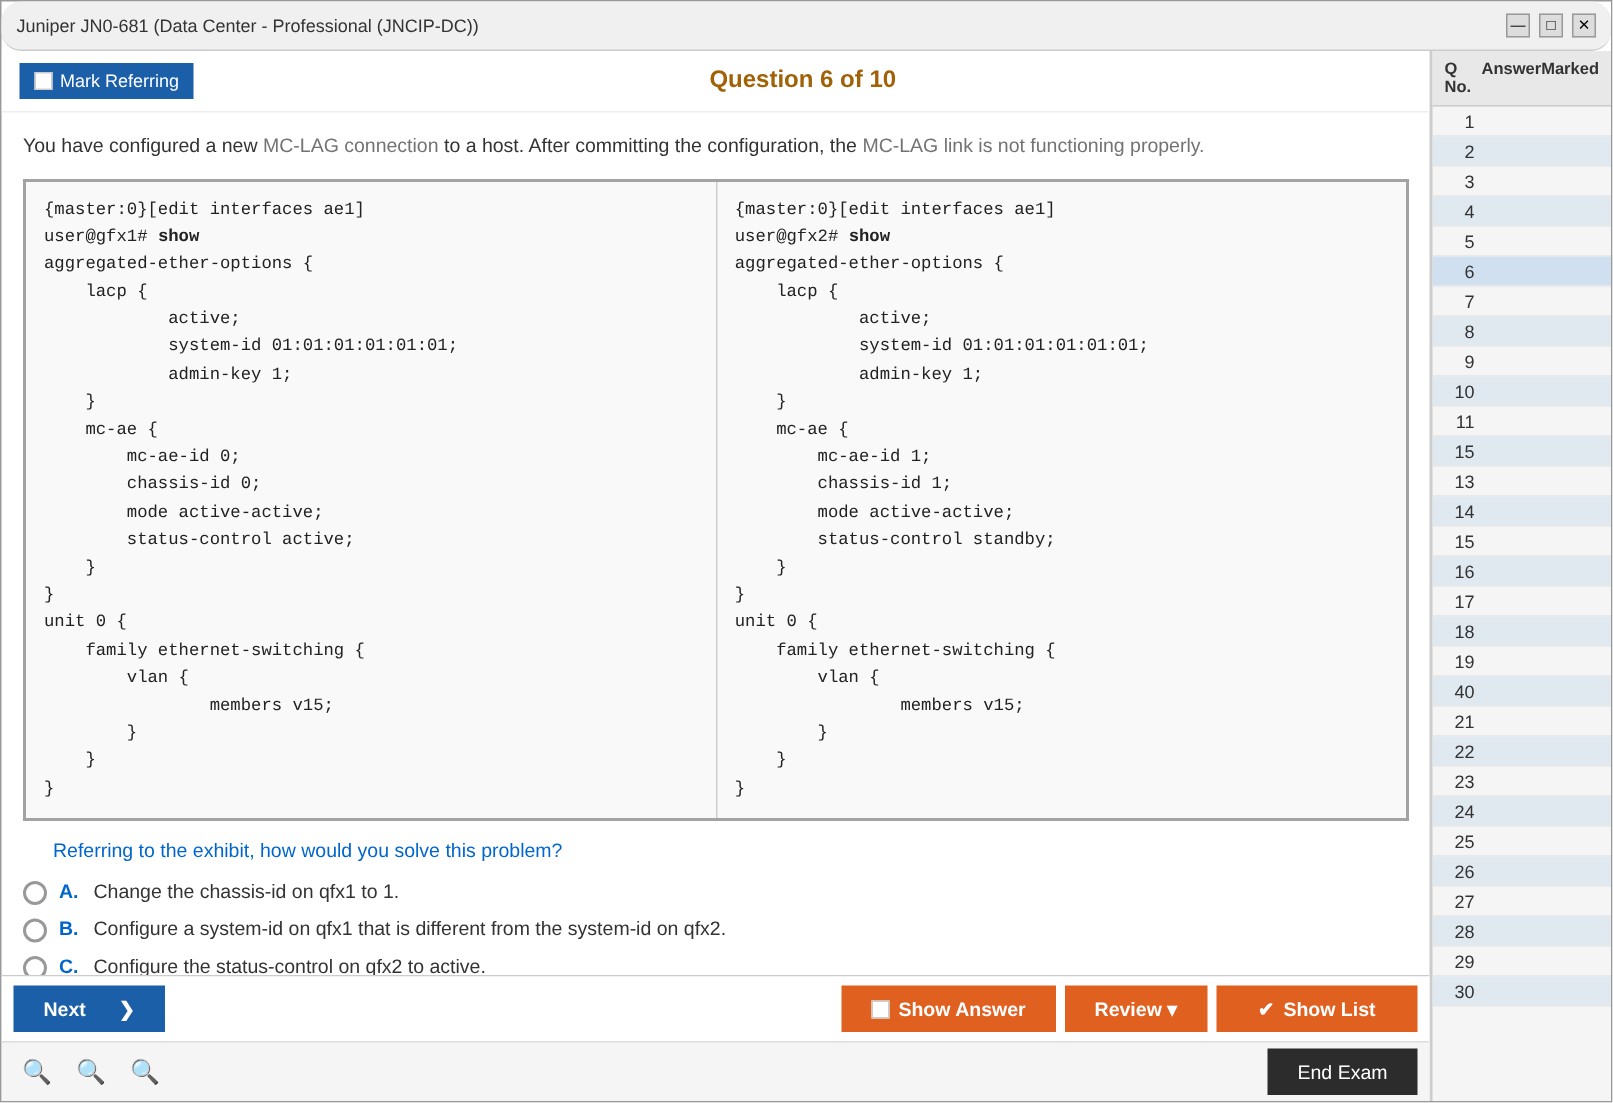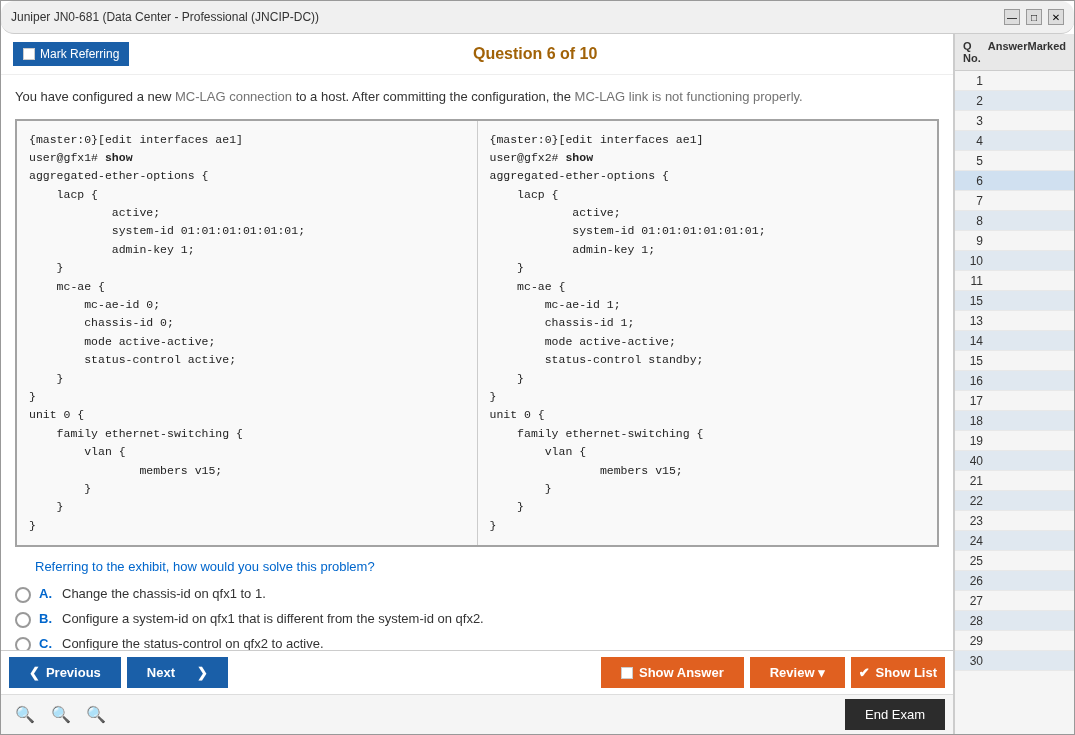--- a/index.html
+++ b/index.html
@@ -39,21 +39,21 @@
     .option-text { color: #333; }
 
     .bottom-bar { border-top: 1px solid #ccc; background: #fff; }
 
     .nav-row { display: flex; align-items: center; padding: 6px 8px; gap: 6px; background: #fff; }
     .nav-btn-prev { background: #1a5fa8; color: #fff; border: none; padding: 8px 20px; font-size: 13px; font-weight: bold; cursor: pointer; display: flex; align-items: center; gap: 6px; }
     .nav-btn-next { background: #1a5fa8; color: #fff; border: none; padding: 8px 20px; font-size: 13px; font-weight: bold; cursor: pointer; display: flex; align-items: center; gap: 22px; }
     .spacer { flex: 1; }
     .show-answer-btn { background: #e06020; color: #fff; border: none; padding: 8px 20px; font-size: 13px; font-weight: bold; cursor: pointer; display: flex; align-items: center; gap: 6px; justify-content: space-between; }
     .review-btn { background: #e06020; color: #fff; border: none; padding: 8px 20px; font-size: 13px; font-weight: bold; cursor: pointer; }
-    .show-list-btn { background: #e06020; color: #fff; border: none; padding: 8px 8px; font-size: 13px; font-weight: bold; cursor: pointer; display: flex; align-items: center; gap: 6px; }
+    .show-list-btn { background: #e06020; color: #fff; border: none; padding: 8px 28px; font-size: 13px; font-weight: bold; cursor: pointer; display: flex; align-items: center; gap: 6px; }
 
     .action-row { display: flex; align-items: center; padding: 4px 8px; background: #f5f5f5; border-top: 1px solid #ddd; }
     .zoom-controls { display: flex; gap: 4px; align-items: center; }
     .zoom-btn { background: none; border: none; cursor: pointer; font-size: 16px; color: #555; padding: 2px 6px; }
     .action-spacer { flex: 1; }
     .save-session-btn { background: #2c2c2c; color: #fff; border: none; padding: 8px 20px; font-size: 13px; cursor: pointer; }
     .end-exam-btn { background: #2c2c2c; color: #fff; border: none; padding: 8px 20px; font-size: 13px; cursor: pointer; }
 
     .sidebar { width: 120px; background: #f5f5f5; border-left: 1px solid #ccc; display: flex; flex-direction: column; }
     .sidebar-header { display: flex; justify-content: space-between; padding: 6px 8px; font-size: 11px; font-weight: bold; color: #333; border-bottom: 1px solid #ccc; background: #e8e8e8; }
@@ -166,24 +166,20 @@
             <div class="option-radio"></div>
             <span class="option-label">C.</span>
             <span class="option-text">Configure the status-control on qfx2 to active.</span>
           </div>
         </div>
 
       </div>
 
       <div class="bottom-bar">
         <div class="nav-row">
-          <button class="nav-btn-prev">
-            <span class="chevron-left"></span>
-            <span>Previous</span>
-          </button>
           <button class="nav-btn-next">
             <span>Next</span>
             <span class="chevron-right"></span>
           </button>
           <div class="spacer"></div>
           <button class="show-answer-btn">
             <span class="square-icon"></span>
             <span>Show Answer</span>
           </button>
           <button class="review-btn">

